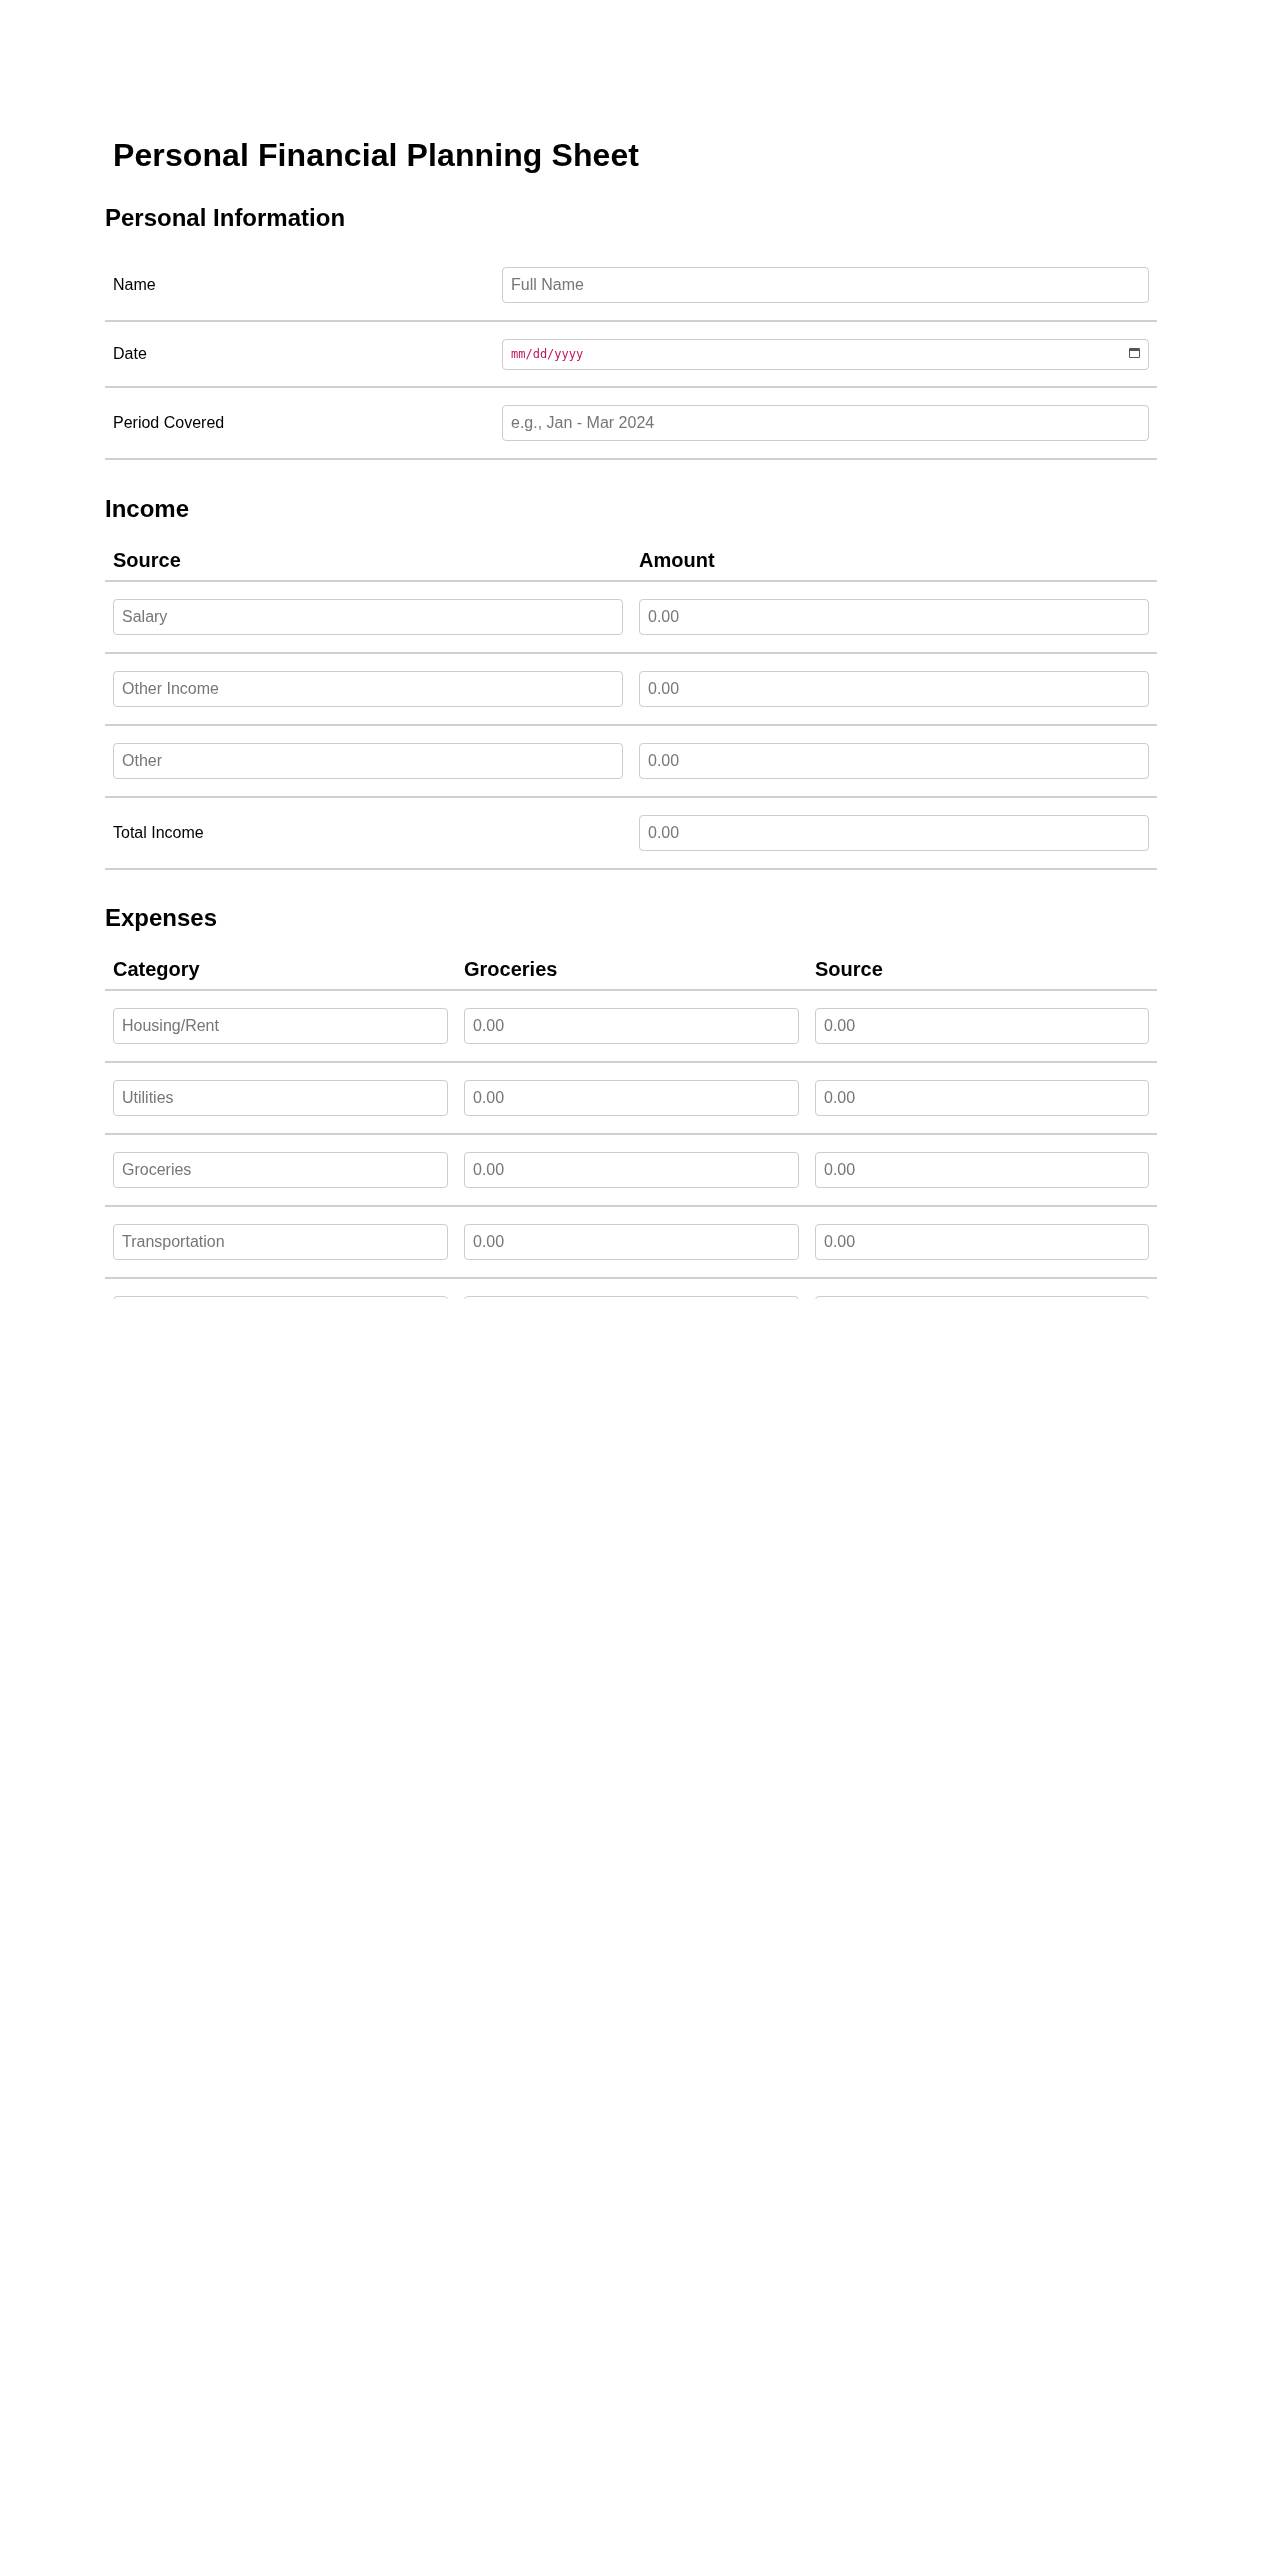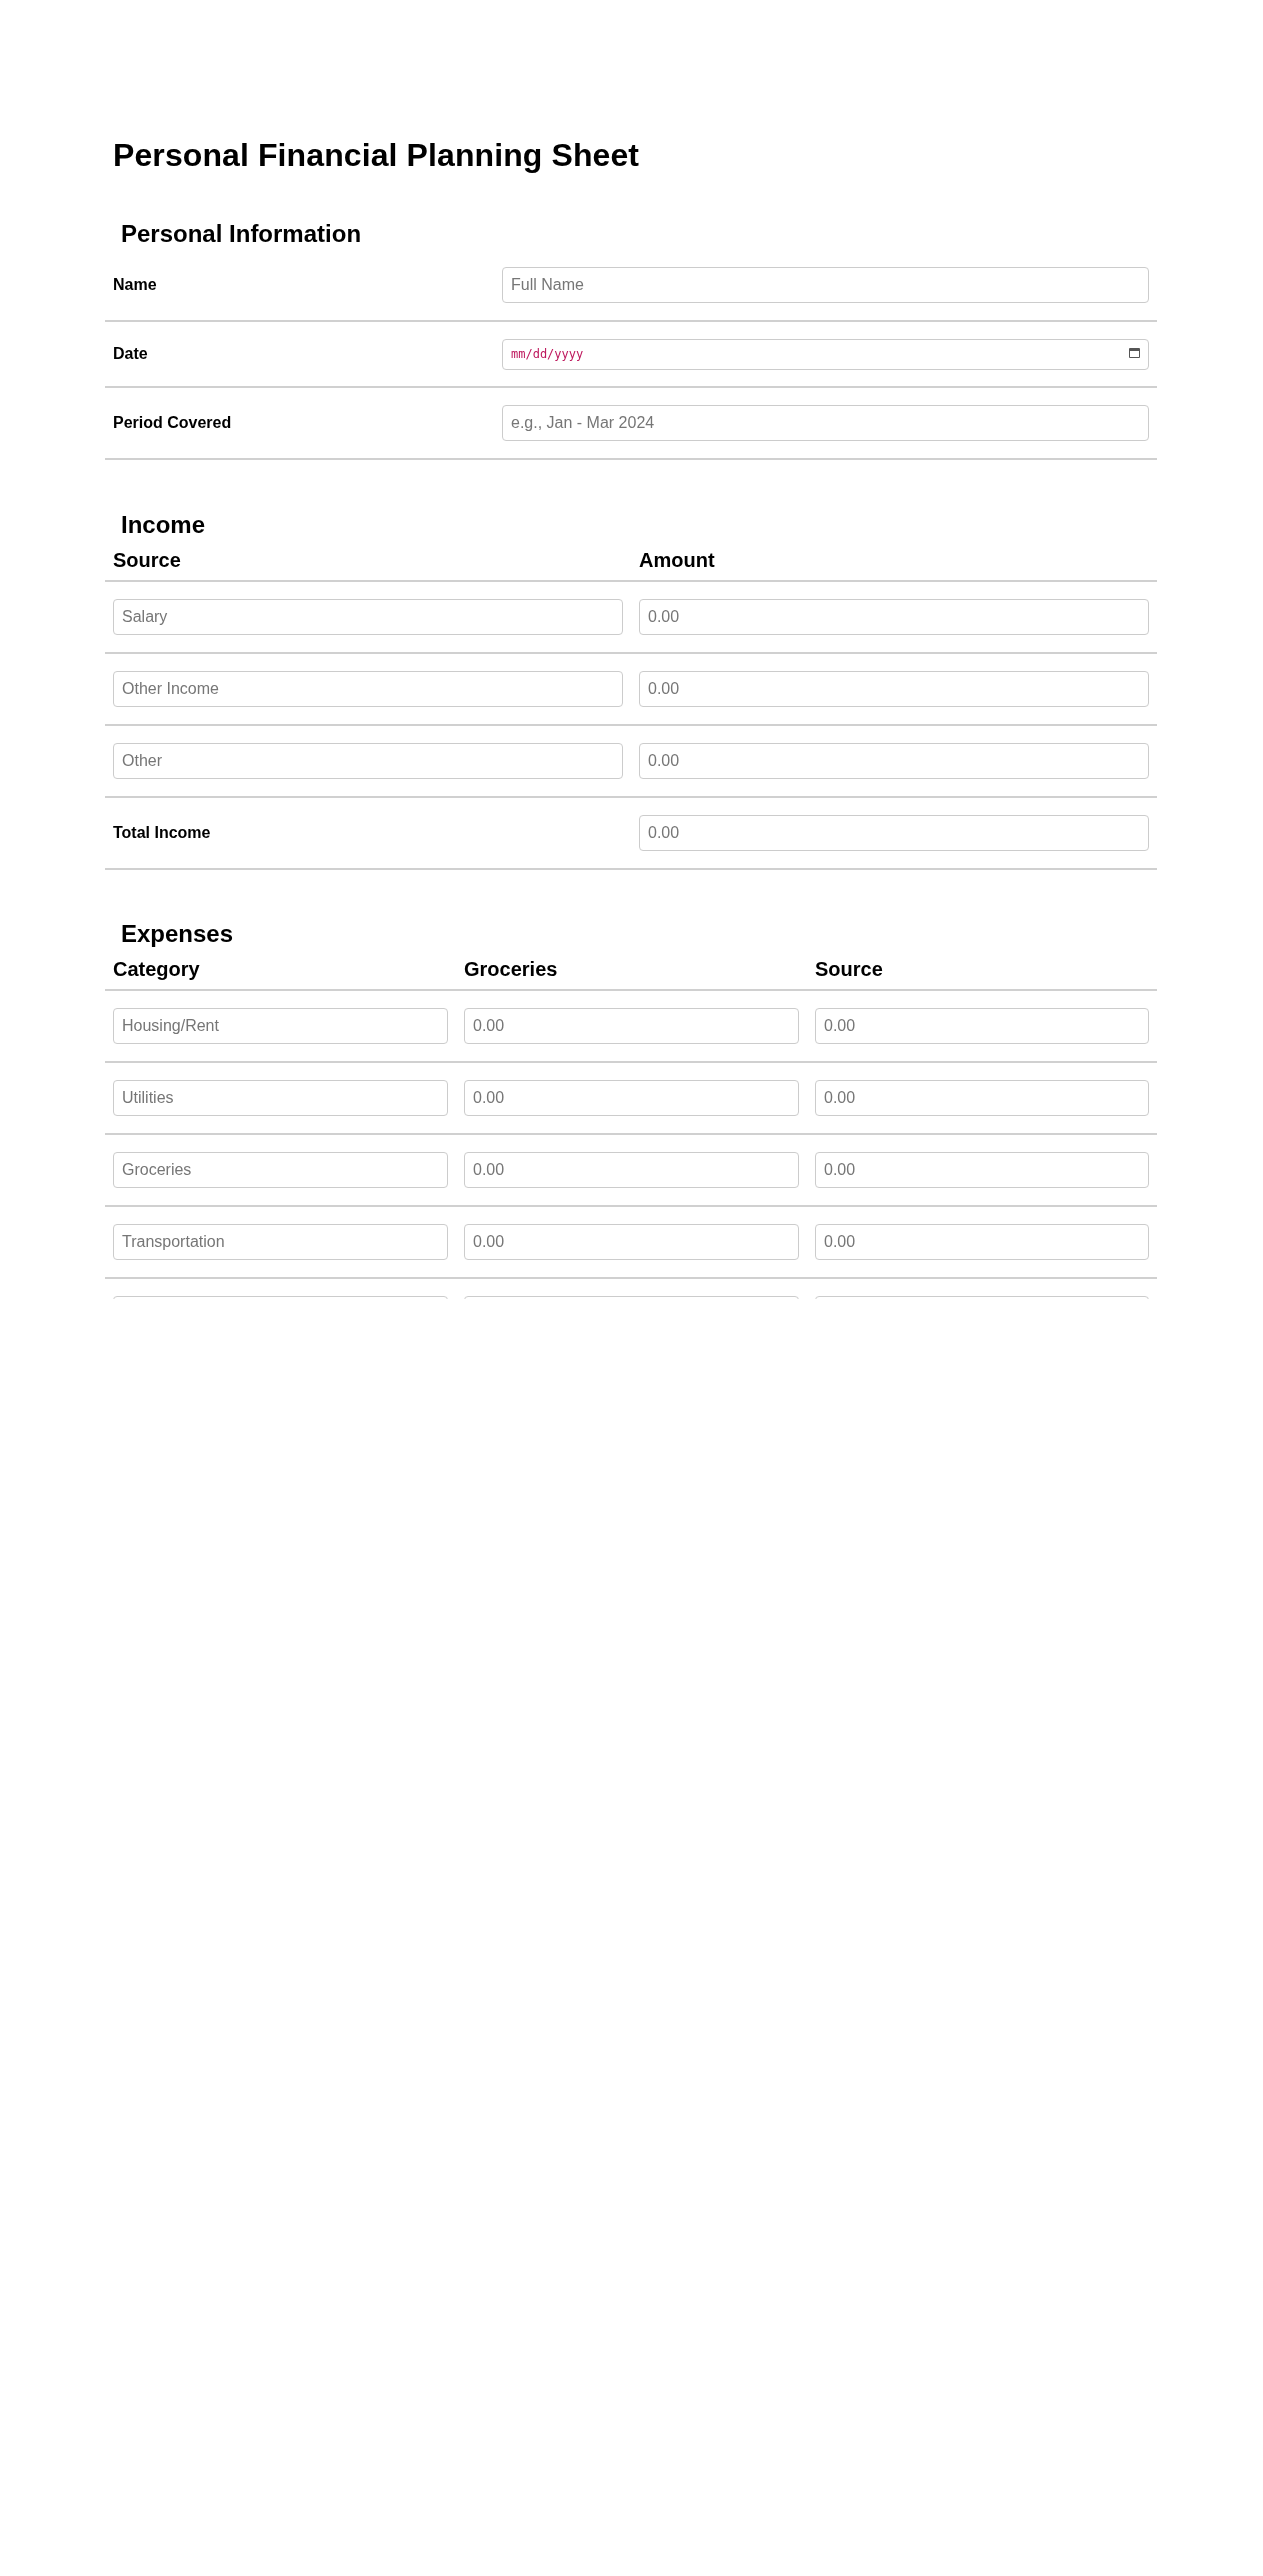--- a/index.html
+++ b/index.html
@@ -1,26 +1,26 @@
 <!DOCTYPE html>
 <html><head>
   <meta charset="utf-8">
   <style>
     html, body { margin: 0; padding: 0; background: #ffffff; }
     body { width: 1263px; height: 2576px; position: relative; overflow: hidden;
            font-family: "Liberation Sans", sans-serif; color: #000; }
     .viewport { position: absolute; left: 0; top: 0; width: 1263px; height: 1299px; overflow: hidden; }
     .page { position: absolute; left: 105px; top: 0; width: 1052px; }
     h1 { position: absolute; left: 0; top: 127px; margin: 8px; font-size: 32px; font-weight: bold; line-height: 40px; letter-spacing: 0.1px; }
-    h2 { position: absolute; left: 0; margin: 16px; font-size: 24px; font-weight: bold; line-height: 30px; }
+    h2 { position: absolute; left: 0; margin: 0; font-size: 24px; font-weight: bold; line-height: 30px; }
     table { position: absolute; left: 0; width: 1052px; border-collapse: collapse; table-layout: fixed; }
     th { text-align: left; font-size: 20px; font-weight: bold; padding: 0 8px; height: 40px; vertical-align: middle;
          border-bottom: 2px solid #d0d0d0; }
     td { padding: 0 8px; vertical-align: middle; border-bottom: 2px solid #d0d0d0; font-size: 16px; }
-    td.label { font-weight: bold; }
+    td.label { font-weight: normal; }
     .row72 td { height: 70px; }
     .row66 td { height: 64px; }
     input { box-sizing: border-box; width: 100%; height: 36px; border: 1.5px solid #cccccc; border-radius: 4px;
             padding: 0 8px; font-family: "Liberation Sans", sans-serif; font-size: 16px; color: #1d4ed8; background: #fff; display: block; }
     input::placeholder { color: #767676; }
     .date-field { position: relative; height: 31px; border: 1.5px solid #cccccc; border-radius: 4px; box-sizing: border-box;
                   display: flex; align-items: center; padding: 0 8px; font-family: "DejaVu Sans Mono", monospace; font-size: 12px; color: #be185d; }
     .date-field .cal { position: absolute; right: 8px; top: 8px; width: 11px; height: 10px; border: 1.5px solid #555; border-top-width: 3px; border-radius: 1px; box-sizing: border-box; }
   </style>
 </head>

